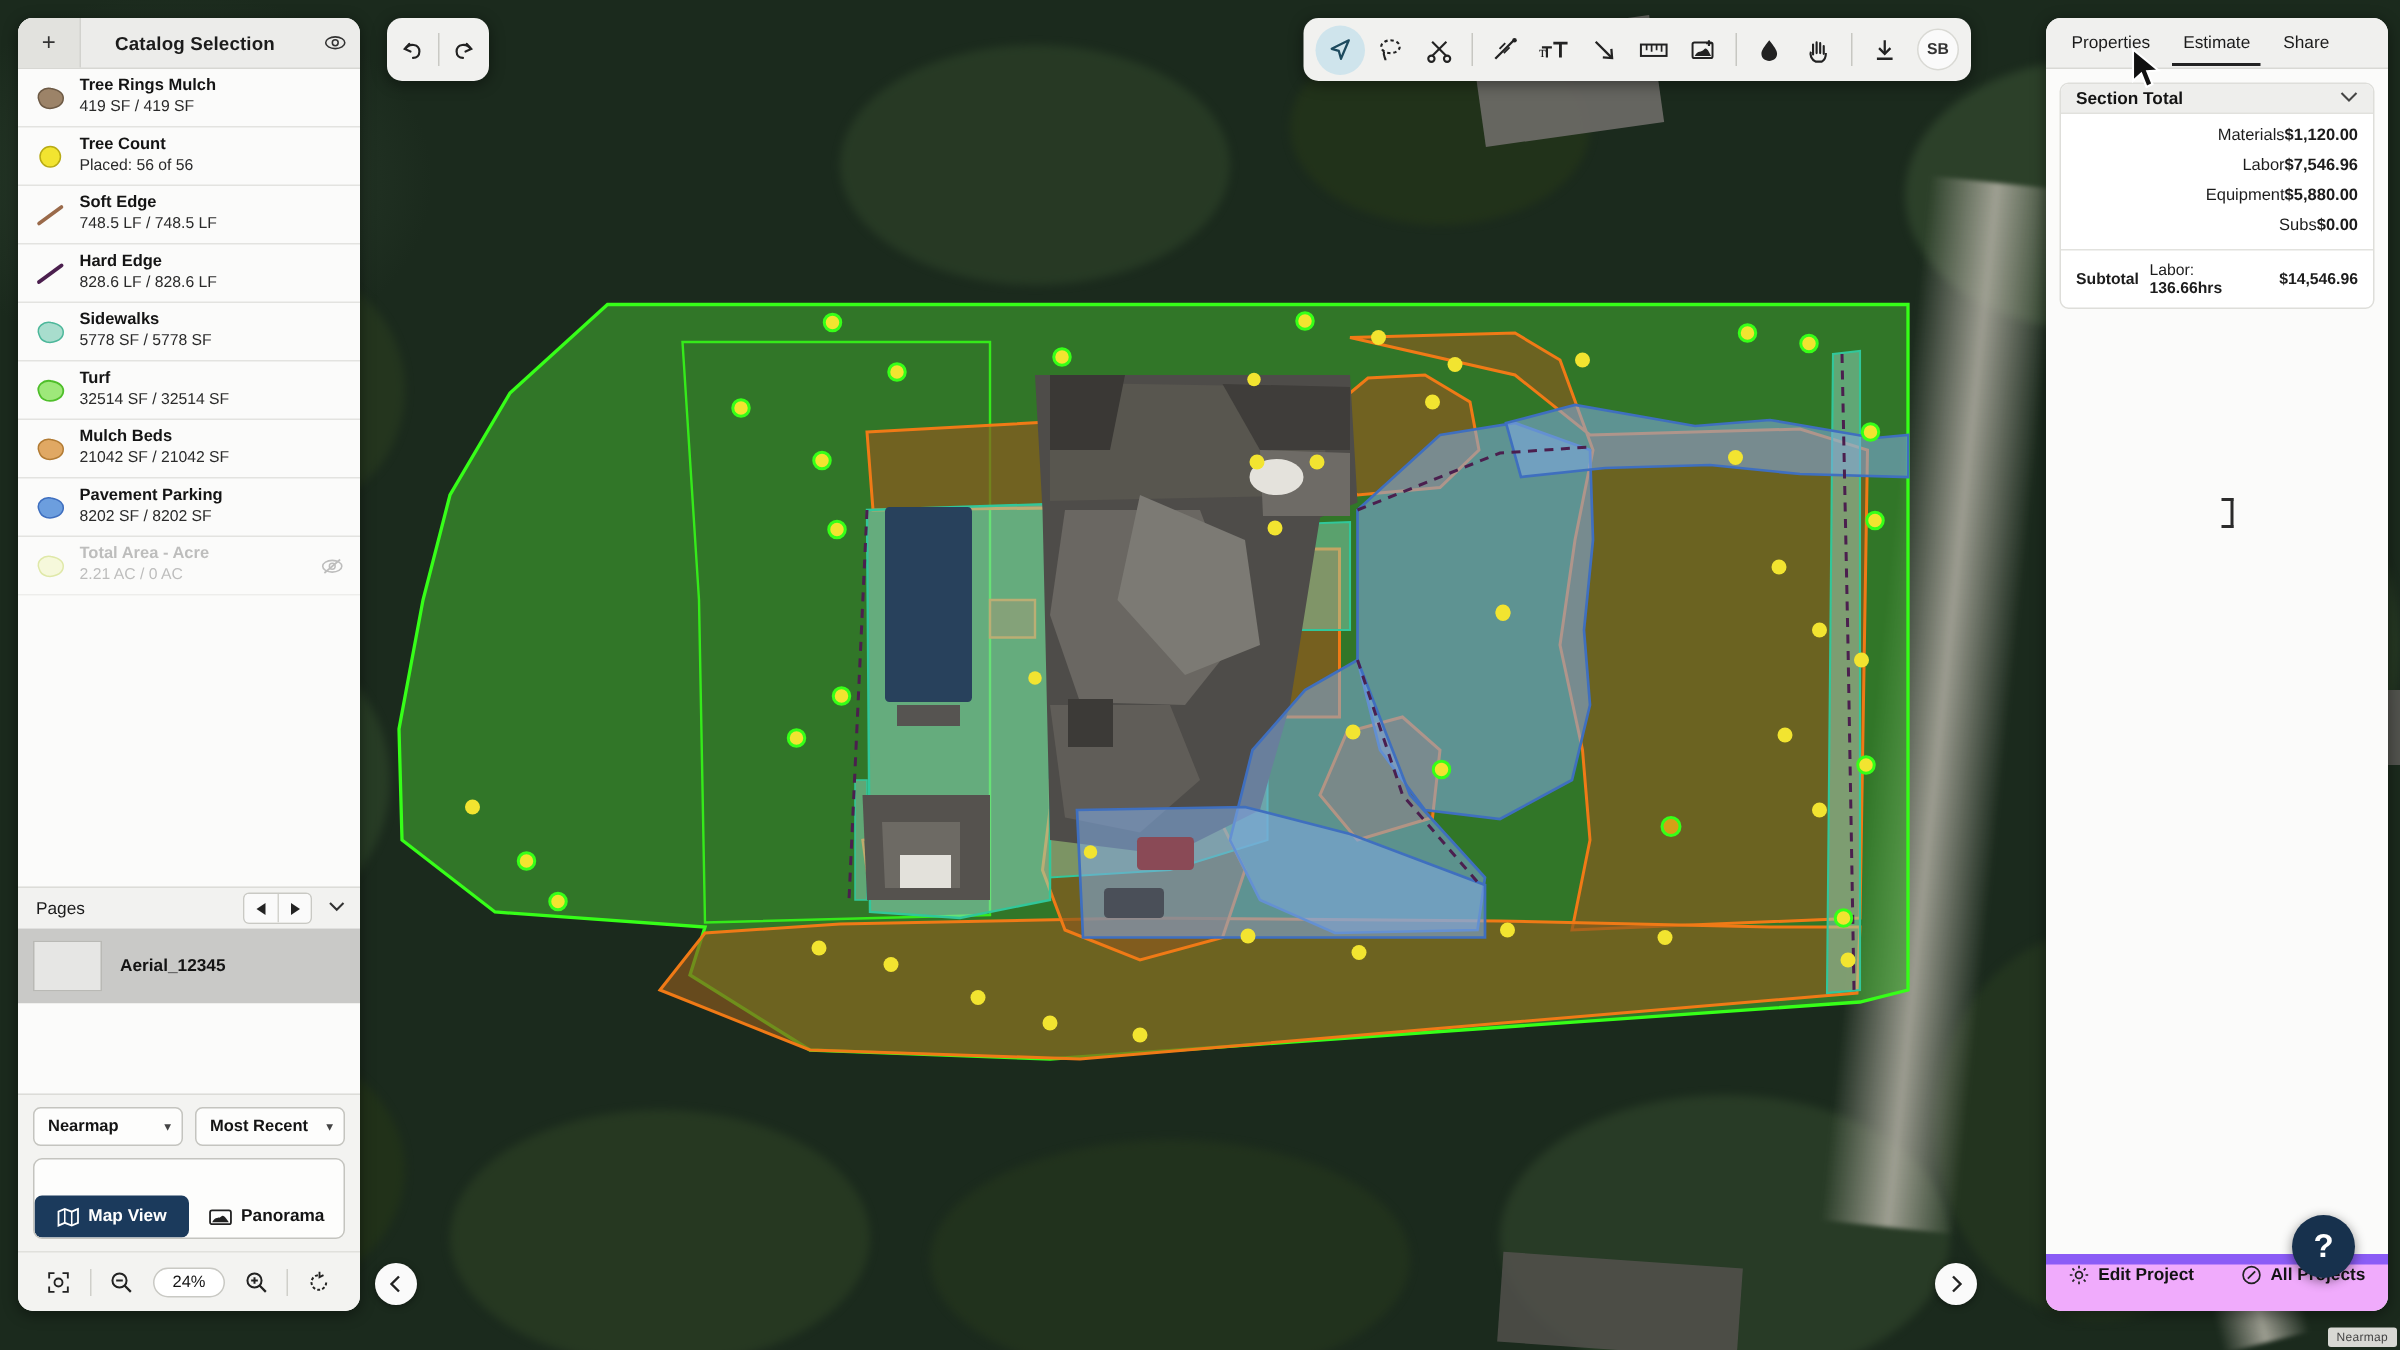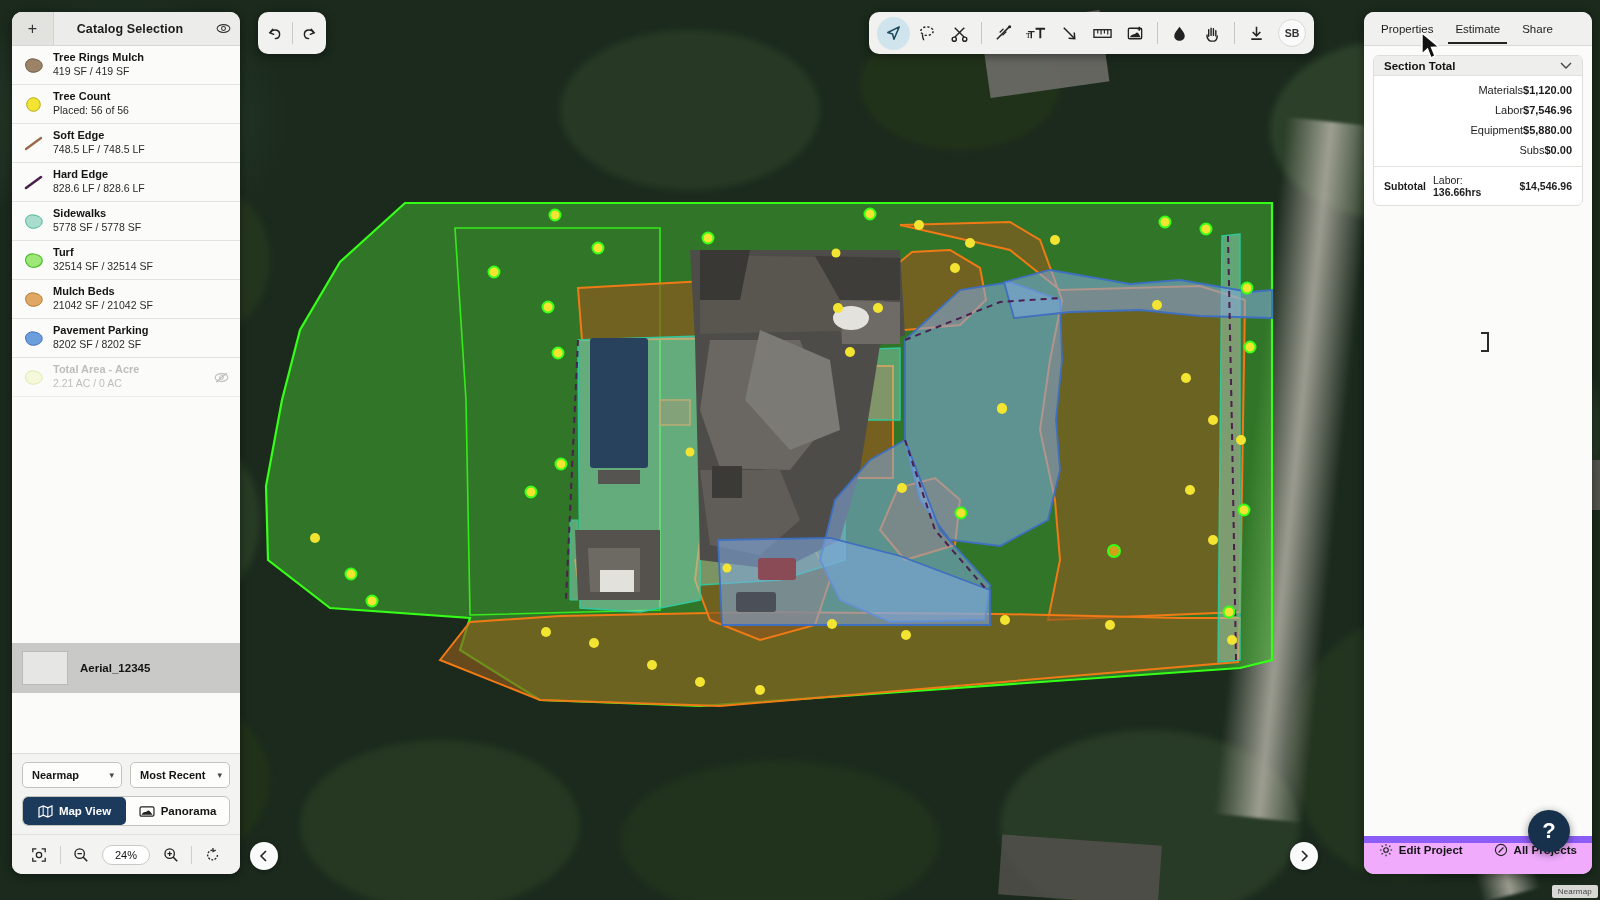--- a/index.html
+++ b/index.html
@@ -146,21 +146,21 @@
   #view-row {
     display: flex; gap: 0; padding: 0 10px 8px; flex: 0 0 auto; background: #f3f3f1;
   }
   #view-toggle {
     display: flex; width: 100%;
     border: 1px solid #c4c4bf; border-radius: 6px; overflow: hidden; background: #fdfdfc;
   }
   .vbtn {
     flex: 1; height: 28px;
     display: flex; align-items: center; justify-content: center; gap: 6px;
-    font-size: 11.5px; font-weight: bold; color: #141414; cursor: pointer;
+    font-size: 11.5px; font-weight: bold; color: #141414; cursor: pointer; margin-top: 24px;
   }
   .vbtn.active { background: #1b3a5c; color: #fff; border-radius: 5px; }
 
   #zoom-row {
     display: flex; align-items: center; justify-content: space-between;
     padding: 0 14px 0; height: 40px;
     border-top: 1px solid #e0e0dc; background: #f3f3f1;
     flex: 0 0 auto;
   }
   .zbtn { display:flex; align-items:center; justify-content:center; cursor:pointer; width: 26px; height: 26px; }
@@ -554,20 +554,40 @@
           <ellipse cx="10" cy="10" rx="8.5" ry="5.2" fill="none" stroke="#8b8b8b" stroke-width="1.4"></ellipse>
           <circle cx="10" cy="10" r="2.6" fill="none" stroke="#8b8b8b" stroke-width="1.3"></circle>
           <line x1="3" y1="16" x2="17" y2="4" stroke="#8b8b8b" stroke-width="1.5"></line>
         </svg>
       </div>
     </div>
   </div>
 
   <div id="catalog-spacer"></div>
 
+  <div id="pages-header">
+    <div id="pages-label">Pages</div>
+    <div class="pgbtn-group">
+      <div class="pgbtn">
+        <svg width="8" height="10" viewBox="0 0 8 10">
+            <polygon points="7,1 7,9 1,5" fill="#222"></polygon>
+          </svg>
+      </div>
+      <div class="pgbtn">
+        <svg width="8" height="10" viewBox="0 0 8 10">
+            <polygon points="1,1 1,9 7,5" fill="#222"></polygon>
+          </svg>
+      </div>
+    </div>
+    <div id="pages-chev">
+      <svg width="11" height="8" viewBox="0 0 11 8">
+          <polyline points="1,2 5.5,6.5 10,2" fill="none" stroke="#333" stroke-width="1.4"></polyline>
+        </svg>
+    </div>
+  </div>
 
   <div id="page-row">
     <div id="page-thumb"></div>
     <div id="page-name">Aerial_12345</div>
   </div>
   <div id="pages-blank"></div>
 
   <div id="source-row">
     <div class="sel">
       <span>Nearmap</span>

